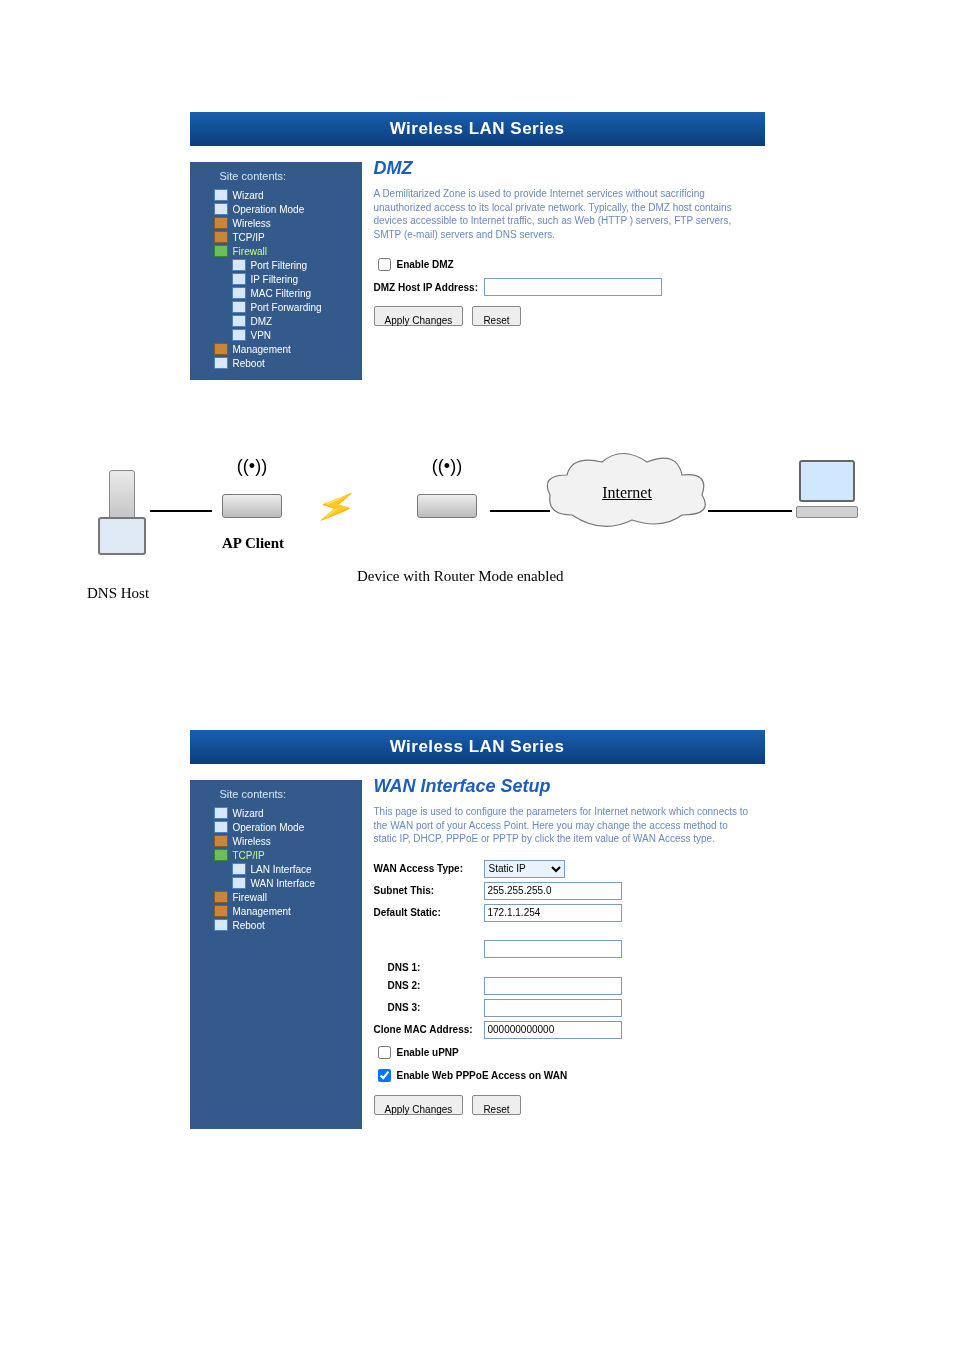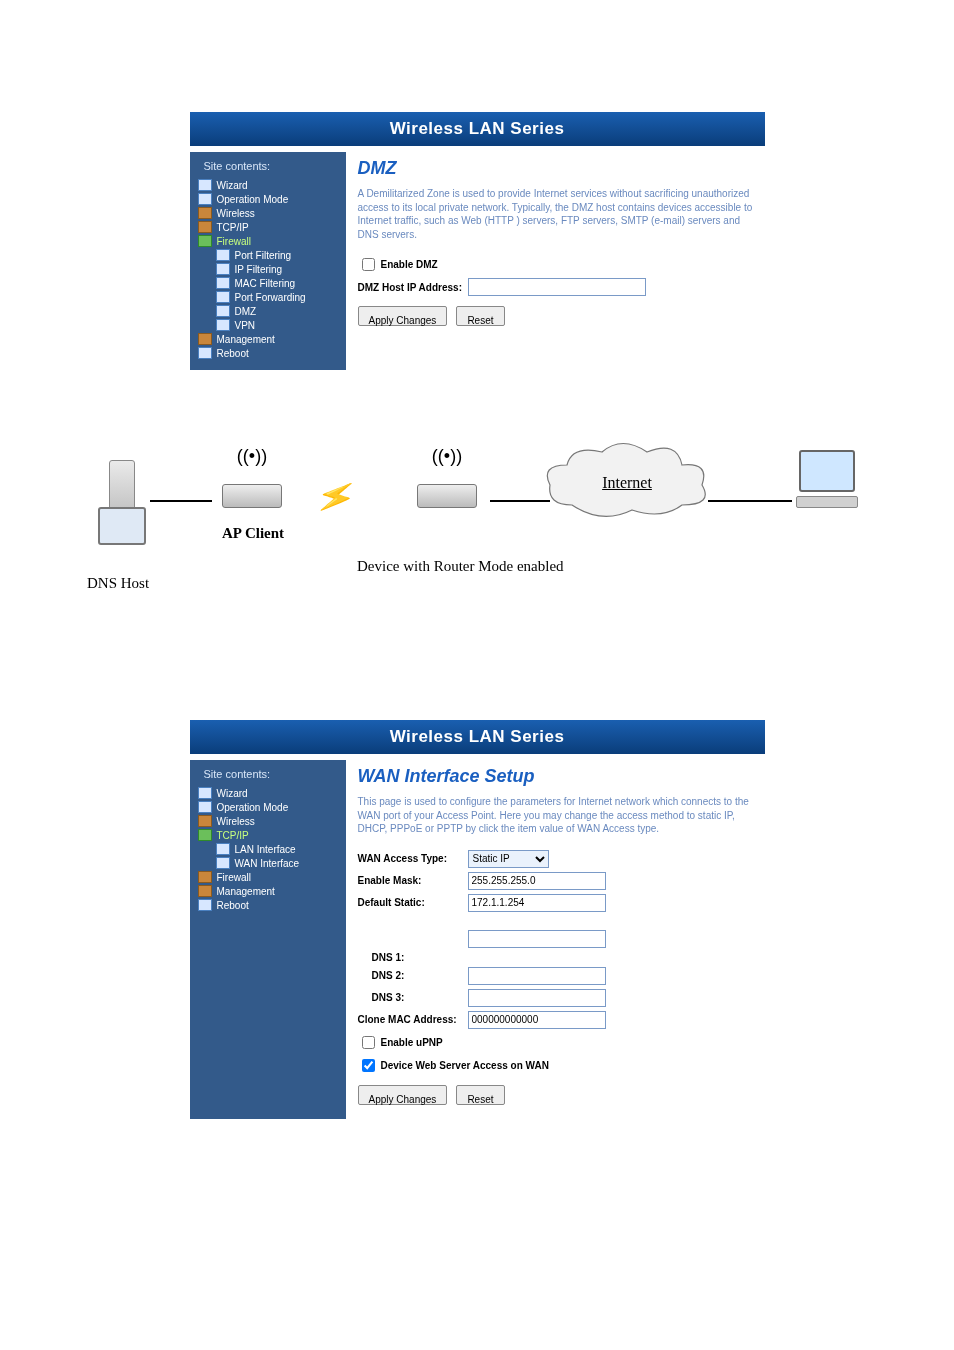--- a/index.html
+++ b/index.html
@@ -1,21 +1,21 @@
 <!DOCTYPE html>
 <html><head>
 <meta charset="utf-8">
 <style>
   html,body{margin:0;padding:0;background:#fff;font-family:Arial,Helvetica,sans-serif;font-size:11px;color:#000;}
   .page{width:954px;margin:0 auto;padding:112px 0 60px 0;}
   .router-panel{width:575px;margin:0 auto 60px auto;border:0;}
   .title-bar{height:34px;background:linear-gradient(#1a5fb0,#0a3d7a);color:#fff;text-align:center;font-size:17px;font-weight:bold;line-height:34px;letter-spacing:.5px;}
   .title-sep{height:6px;background:#fff;}
   .body-row{display:flex;align-items:stretch;}
-  .sidebar{width:148px;background:#335a8a;color:#fff;padding:6px 4px 10px 4px;font-size:10px;}
+  .sidebar{width:148px;background:#335a8a;color:#fff;padding:6px 4px 10px 20px;font-size:10px;margin-top:10px;}
   .side-head{color:#d8e6f8;font-size:11px;margin:2px 0 6px 10px;}
   .tree-item{display:flex;align-items:center;padding:1px 0 1px 4px;cursor:pointer;}
   .tree-item.sub{padding-left:22px;}
   .tree-item .ico{width:12px;height:10px;margin-right:5px;display:inline-block;}
   .ico-page{background:#d7e7ff;border:1px solid #4a80c0;}
   .ico-folder{background:#c9863b;border:1px solid #8a5a20;}
   .ico-folder.open{background:#6bbf5b;border:1px solid #2f8a2b;}
   .tree-item.hl{color:#c7ff7e;}
   .content{flex:1;background:#fff;padding:6px 12px 14px 12px;}
   h2.panel-h{color:#1a5fc0;font-size:18px;font-weight:bold;font-style:italic;margin:0 0 8px 0;}
@@ -215,21 +215,21 @@
       </div>
       <div class="content">
         <h2 class="panel-h">WAN Interface Setup</h2>
         <div class="desc" style="max-width:430px;">This page is used to configure the parameters for Internet network which connects to the WAN port of your Access Point. Here you may change the access method to static IP, DHCP, PPPoE or PPTP by click the item value of WAN Access type.</div>
 
         <div class="form-row">
           <span class="lab">WAN Access Type:</span>
           <select><option>Static IP</option></select>
         </div>
         <div class="form-row">
-          <span class="lab">Enable Mask:</span>
+          <span class="lab">Subnet This:</span>
           <input type="text" value="255.255.255.0" style="">
         </div>
         <div class="form-row">
           <span class="lab">Default Static:</span>
           <input type="text" value="172.1.1.254" style="">
         </div>
         <div class="form-row ind">
           <span class="lab" style="width:96px;margin-top:36px;">DNS 1:</span>
           <input type="text" value="" style="">
         </div>
@@ -244,21 +244,21 @@
         <div class="form-row">
           <span class="lab">Clone MAC Address:</span>
           <input type="text" value="000000000000" style="">
         </div>
         <div class="form-row">
           <input type="checkbox" class="chk" style="">
           <span style="font-size:10px;font-weight:bold;">Enable uPNP</span>
         </div>
         <div class="form-row">
           <input type="checkbox" class="chk" checked="" style="">
-          <span style="font-size:10px;font-weight:bold;">Device Web Server Access on WAN</span>
+          <span style="font-size:10px;font-weight:bold;">Enable Web PPPoE Access on WAN</span>
         </div>
         <div class="btn-row">
           <button class="win">Apply Changes</button>
           <button class="win">Reset</button>
         </div>
       </div>
     </div>
   </div>
 
 </div>

